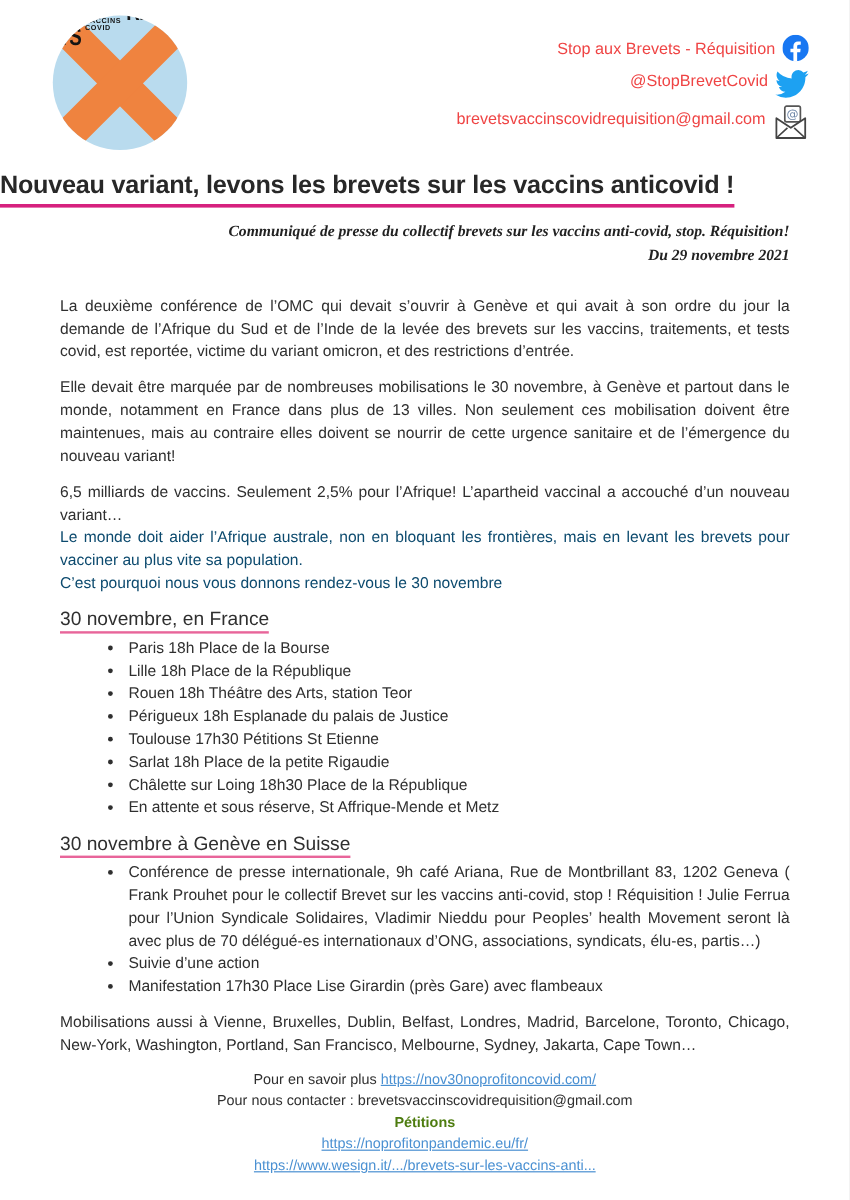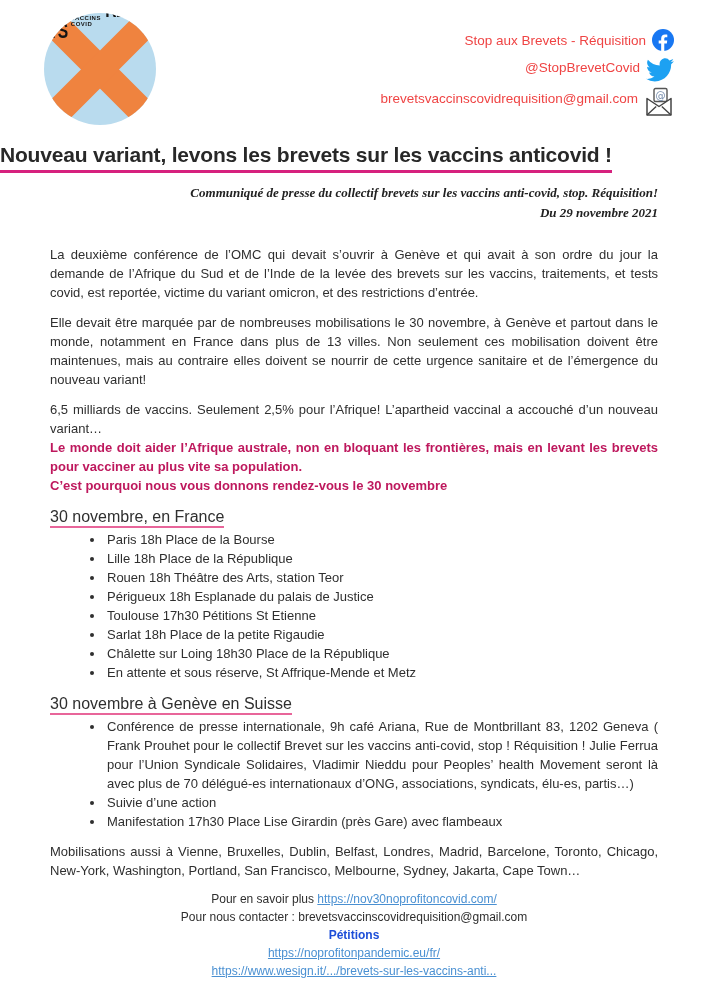--- a/index.html
+++ b/index.html
@@ -24,29 +24,29 @@
   .title-wrap{text-align:left;margin:18px 0 0 0;}
   .doc-title{display:inline-block;font-size:21px;font-weight:700;color:#282828;letter-spacing:-0.2px;
     border-bottom:3px solid #d6217e;padding-bottom:3px;}
   .subtitle{text-align:right;padding:0 50px;margin-top:10px;font-size:13px;font-weight:700;font-style:italic;color:#222;line-height:20px;font-family:Liberation Serif, serif;}
   
   .body{padding:0 50px;font-size:13px;line-height:19px;text-align:justify;}
   .body p{margin:11px 0 0 0;}
   .body p.first{margin-top:22px;}
   .pgroup p{margin:0;}
   .pgroup{margin-top:11px;}
-  .bold{font-weight:700;color:#be185d;}
+  .bold{font-weight:400;color:#0c4a6e;}
   h2.sec{font-size:16px;font-weight:400;color:#2f2f2f;margin:12px 0 0 0;line-height:19px;}
   h2.sec span{display:inline-block;border-bottom:2px solid #e8659a;padding-bottom:0px;}
   ul.bullets{margin:2px 0 0 0;padding-left:55px;}
   ul.bullets li{line-height:19px;padding-left:2px;margin:0;}
   
   .footer{margin-top:10px;text-align:center;font-size:12px;line-height:18px;color:#2f2f2f;}
   .footer a{color:#4a90d2;text-decoration:underline;}
-  .footer .pet{font-weight:700;color:#1d4ed8;}
+  .footer .pet{font-weight:700;color:#4d7c0f;}
 </style>
 </head>
 <body>
 
 <div class="page">
 
   <div class="header">
     <div class="logo">
       <div class="band a"></div>
       <div class="band b"></div>

